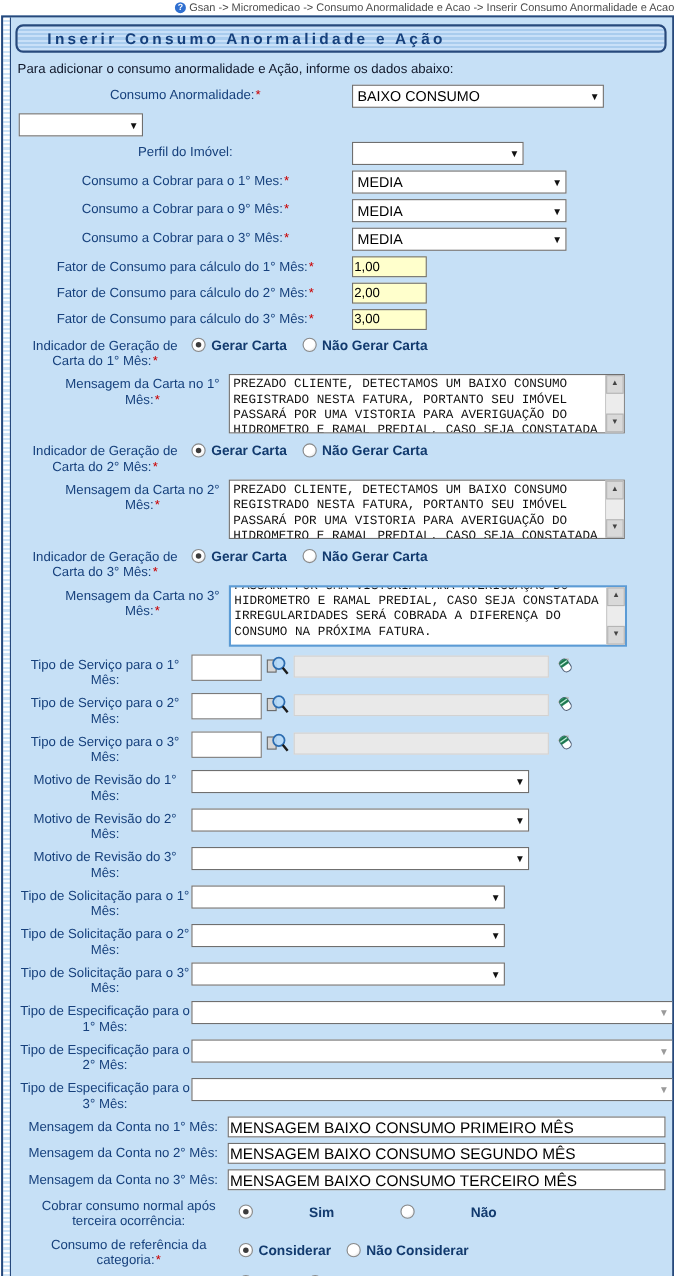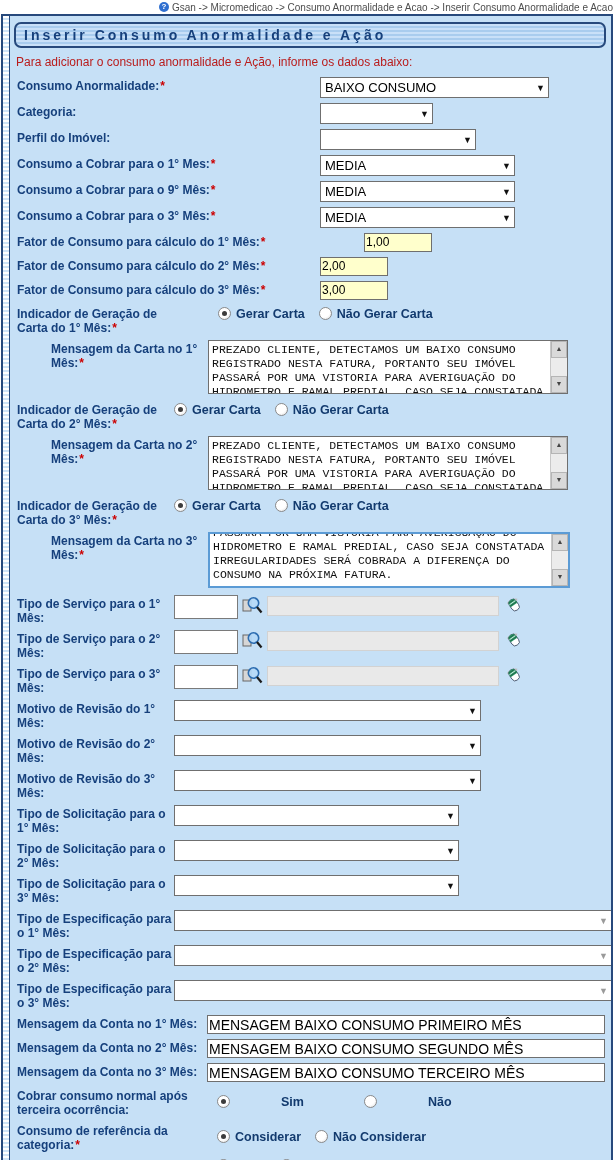--- a/index.html
+++ b/index.html
@@ -5,26 +5,26 @@
   html,body{margin:0;padding:0;background:#fff;}
   body{width:613px;font-family:"Liberation Sans",sans-serif;-webkit-font-smoothing:antialiased;}
   
   .breadcrumb{height:14px;display:flex;justify-content:flex-end;align-items:center;font-size:10px;color:#4d4d4d;background:#fff;white-space:nowrap;overflow:hidden;}
   .help-ico{display:inline-block;width:10px;height:10px;border-radius:50%;background:#2f6fd0;color:#fff;font-size:8px;font-weight:bold;text-align:center;line-height:10px;margin-right:3px;flex:0 0 auto;}
   
   .frame{border:2px solid #27497c;margin-left:1px;display:flex;background:#c6e0f6;}
   .gutter{width:6px;border-right:1px solid #27497c;background:repeating-linear-gradient(to bottom,#ffffff 0 2px,#cfe4f7 2px 4px);flex:0 0 auto;}
   .content{flex:1;padding:6px 5px 5px 4px;background:#c6e0f6;overflow:hidden;}
   
-  .title-bar{height:22px;border:2px solid #27497c;border-radius:7px;background:repeating-linear-gradient(to bottom,#c9e0f8 0 2px,#a9ccee 2px 4px);display:flex;align-items:center;padding-left:8px;margin-bottom:7px;}
+  .title-bar{height:22px;border:2px solid #27497c;border-radius:7px;background:repeating-linear-gradient(to bottom,#c9e0f8 0 2px,#a9ccee 2px 4px);display:flex;align-items:center;padding-left:27px;margin-bottom:7px;}
   .title-bar span{font-size:14px;font-weight:bold;letter-spacing:3px;color:#16407c;}
-  .intro{font-size:12px;color:#b91c1c;margin:0 0 8px 2px;}
+  .intro{font-size:12px;color:#0f172a;margin:0 0 8px 2px;}
   
   .row{display:flex;align-items:flex-start;padding-left:3px;margin-bottom:5px;}
-  .lbl{font-size:12px;font-weight:bold;color:#16407c;line-height:14px;padding-top:2px;flex:0 0 auto;}
+  .lbl{font-size:12px;font-weight:normal;color:#16407c;line-height:14px;padding-top:2px;flex:0 0 auto;text-align:center;}
   .req{color:#cc0000;margin-left:1px;}
   .w303{width:303px;}
   .w190{width:190px;}
   .w160{width:157px;}
   .w200{width:200px;}
   
   .sel{background:#fff;border:1px solid #6f6f6f;height:17px;display:flex;align-items:center;justify-content:space-between;padding:1px 3px 1px 4px;font-size:13px;color:#000;flex:0 0 auto;}
   .arr{font-size:9px;color:#111;margin-left:4px;}
   .sel.dis .arr{color:#9a9a9a;}
   .sw228{width:220px;align-items:center;} .sw112{width:104px;} .sw155{width:147px;} .sw194{width:186px;}
@@ -45,21 +45,21 @@
   .ta-text{flex:1;overflow:hidden;position:relative;}
   .ta-text pre{margin:2px 0 0 3px;font-family:"Liberation Mono","DejaVu Sans Mono",monospace;font-size:11.5px;line-height:14px;color:#111;white-space:pre;}
   .ta.scrolled .ta-text pre{margin-top:-36px;}
   .ta-scroll{width:16px;background:#ececec;border-left:1px solid #c8c8c8;display:flex;flex-direction:column;justify-content:space-between;flex:0 0 auto;}
   .ta-btn{height:15px;background:#d9d9d9;border:1px solid #b5b5b5;font-size:7px;color:#444;text-align:center;line-height:14px;}
   
   .lupa{margin:0 4px 0 4px;flex:0 0 auto;}
   .gray-field{width:230px;height:18px;background:#e9e9e9;border:1px solid #d2d2d2;margin-top:1px;flex:0 0 auto;}
   .eraser{margin-left:6px;flex:0 0 auto;}
   .ta-row{margin-bottom:7px;margin-left:34px;}
-  .mt4{margin-top:3px;gap:44px;}
+  .mt4{margin-top:3px;}
 </style>
 </head>
 <body>
 
 <div class="breadcrumb">
   <span class="help-ico">?</span>
   <span>Gsan -&gt; Micromedicao -&gt; Consumo Anormalidade e Acao -&gt; Inserir Consumo Anormalidade e Acao</span>
 </div>
 
 <div class="frame">
@@ -72,21 +72,20 @@
     <div class="intro">Para adicionar o consumo anormalidade e Ação, informe os dados abaixo:</div>
 
     <div class="row">
       <div class="lbl w303"><span>Consumo Anormalidade:</span><span class="req">*</span></div>
       <div class="sel sw228">
           <span>BAIXO CONSUMO</span>
           <span class="arr">▼</span>
         </div>
     </div>
     <div class="row">
-      <div class="lbl w303"><span>Categoria:</span></div>
       <div class="sel sw112">
           <span></span>
           <span class="arr">▼</span>
         </div>
     </div>
     <div class="row">
       <div class="lbl w303"><span>Perfil do Imóvel:</span></div>
       <div class="sel sw155">
           <span></span>
           <span class="arr">▼</span>

